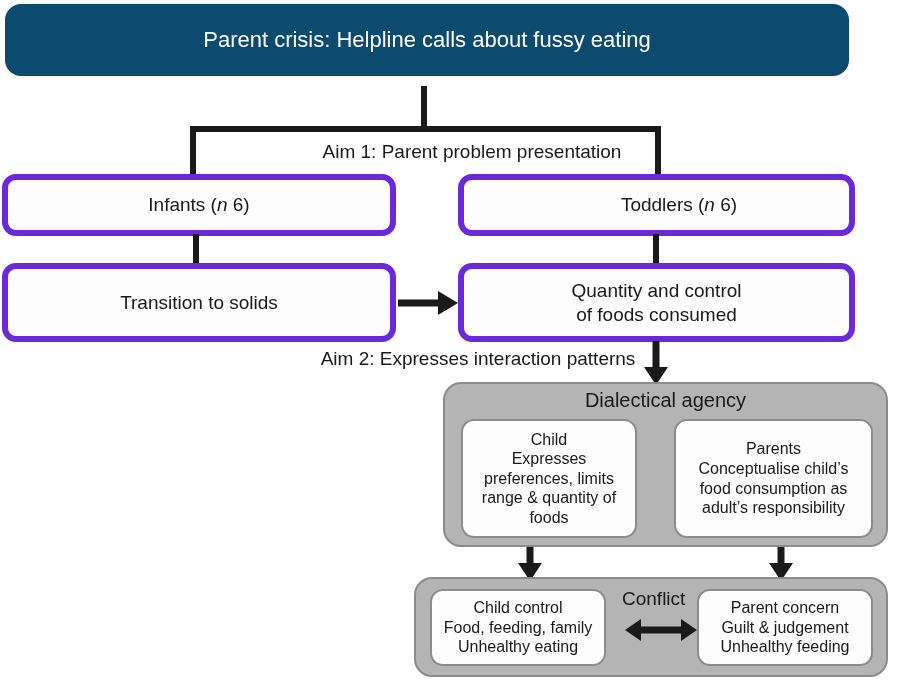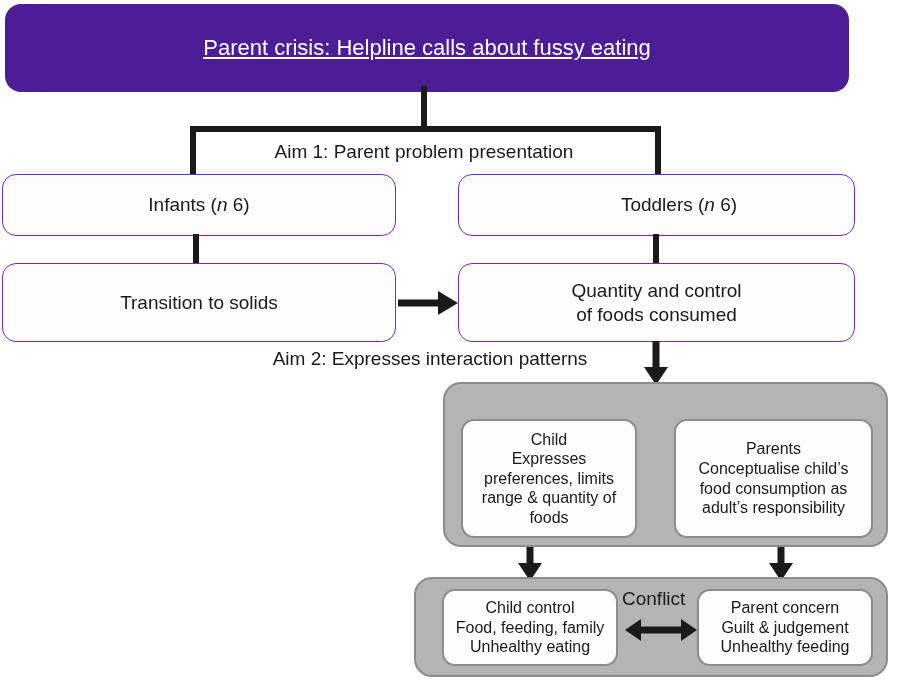--- a/index.html
+++ b/index.html
@@ -27,32 +27,31 @@
     text-align: center;
     line-height: 1.22;
     color: #1a1a1a;
   }
 
   
   .hdr-box {
     left: 5px;
     top: 4px;
     width: 844px;
-    height: 88px;
-    background: #4c1d95;
+    height: 72px;
+    background: #0c4a6e;
     border-radius: 16px;
     color: #ffffff;
     font-size: 22px;
-    text-decoration: underline;
   }
 
   
   .wbox {
     background: #fdfdfd;
-    border: 1px solid #6d28d9;
+    border: 6px solid #6d28d9;
     border-radius: 14px;
     font-size: 19px;
   }
   .wbox-infants { left: 2px;   top: 174px; width: 394px; height: 62px; }
   .wbox-toddlers{ left: 458px; top: 174px; width: 397px; height: 62px; padding-left: 45px; }
   .wbox-solids  { left: 2px;   top: 263px; width: 394px; height: 79px; }
   .wbox-quant   { left: 458px; top: 263px; width: 397px; height: 79px; }
 
   
   .gray-panel {
@@ -78,39 +77,40 @@
   
   .inbox {
     background: #fdfdfd;
     border: 2px solid #8c8c8c;
     border-radius: 13px;
     font-size: 16px;
     flex-direction: column;
   }
   .inbox-child   { left: 461px; top: 419px; width: 176px; height: 119px; }
   .inbox-parents { left: 674px; top: 419px; width: 199px; height: 119px; text-align: right; }
-  .inbox-ccontrol{ left: 442px; top: 589px; width: 176px; height: 77px; }
+  .inbox-ccontrol{ left: 430px; top: 589px; width: 176px; height: 77px; }
   .inbox-pconcern{ left: 697px; top: 589px; width: 176px; height: 77px; }
 
   .conflict-label {
     position: absolute;
     left: 622px;
     top: 588px;
     width: 76px;
     text-align: left;
     font-size: 19px;
     color: #1a1a1a;
   }
 
   
   .aim-label {
     position: absolute;
     text-align: center;
     font-size: 19px;
     color: #1a1a1a;
+    padding-left: 48px;
   }
   .aim1 { left: 190px; top: 141px; width: 468px; }
   .aim2 { left: 230px; top: 348px; width: 400px; }
 
   
   .conn {
     position: absolute;
     background: #1a1a1a;
   }
   
@@ -172,20 +172,21 @@
   </svg>
 
   <div class="aim-label aim2">Aim 2: Expresses interaction patterns</div>
 
   <svg class="arrow" style="left:640px; top:341px; width:32px; height:44px;">
     <line class="aline" x1="16" y1="0" x2="16" y2="28"></line>
     <polygon class="ahead" points="4,26 28,26 16,44"></polygon>
   </svg>
 
   <div class="gray-panel gray-agency"></div>
+  <div class="agency-title">Dialectical agency</div>
 
   <div class="box inbox inbox-child">
     <div>Child</div>
     <div>Expresses</div>
     <div>preferences, limits</div>
     <div>range &amp; quantity of</div>
     <div>foods</div>
   </div>
 
   <div class="box inbox inbox-parents">

